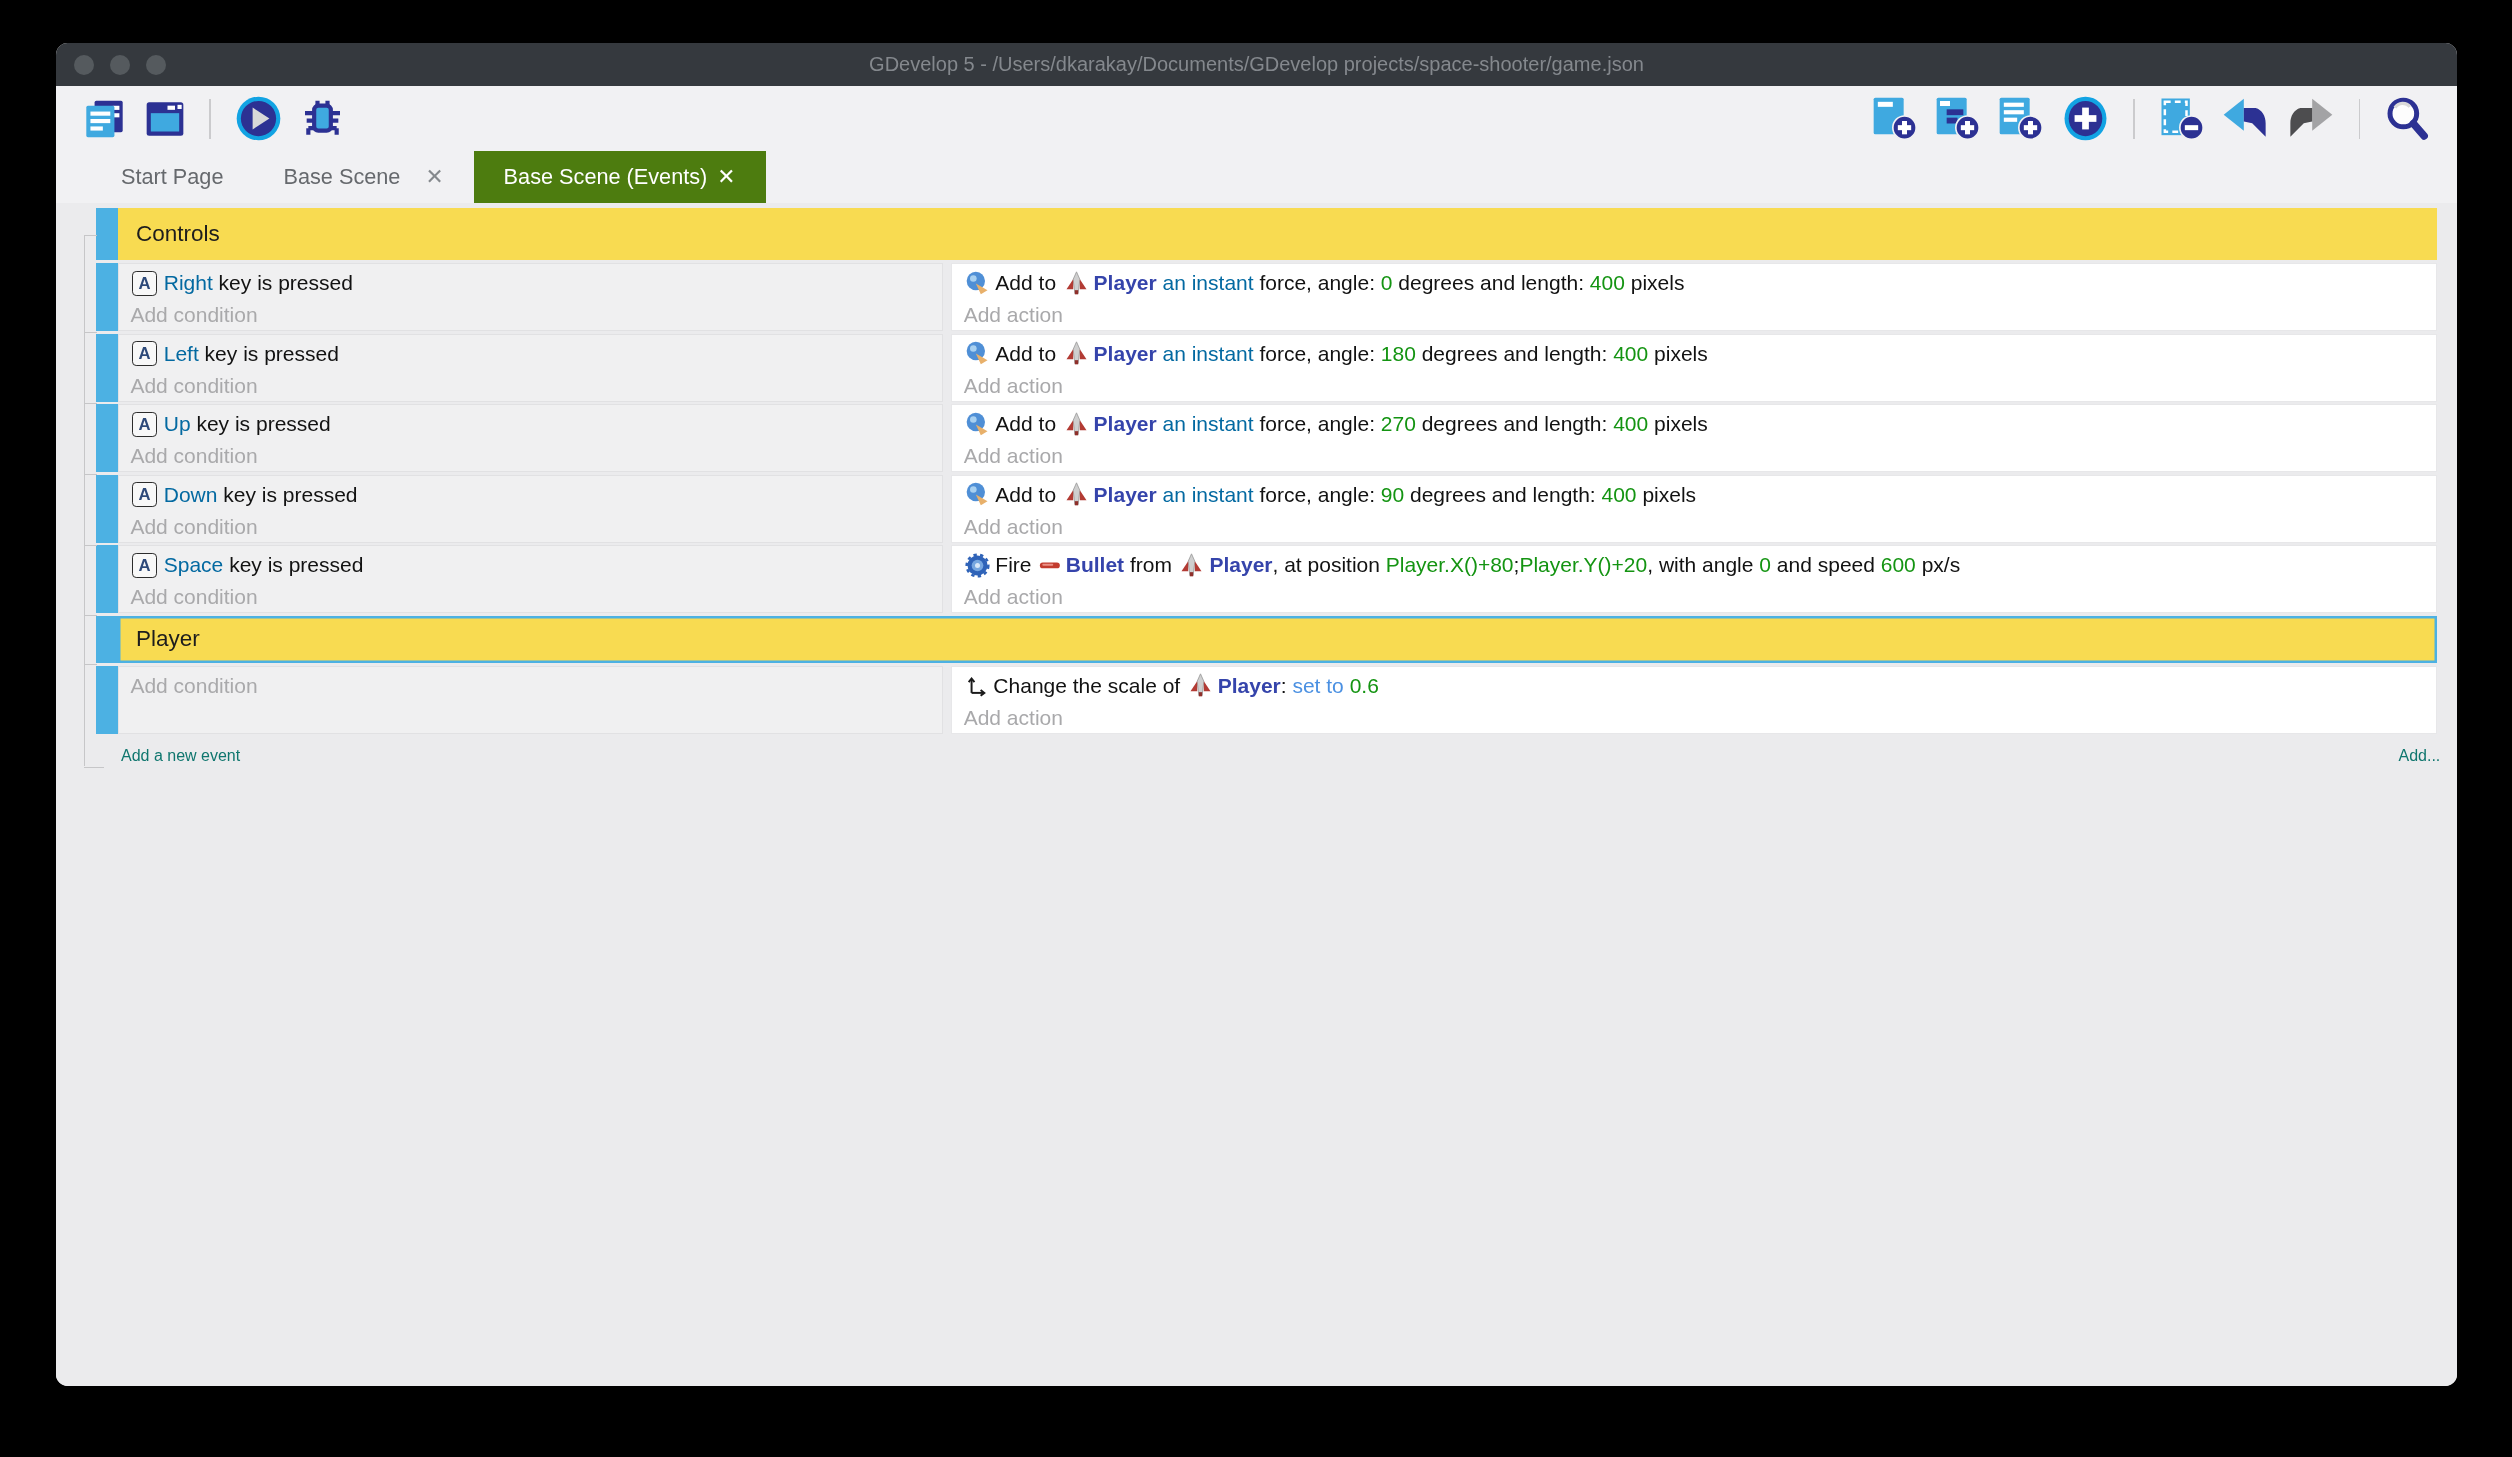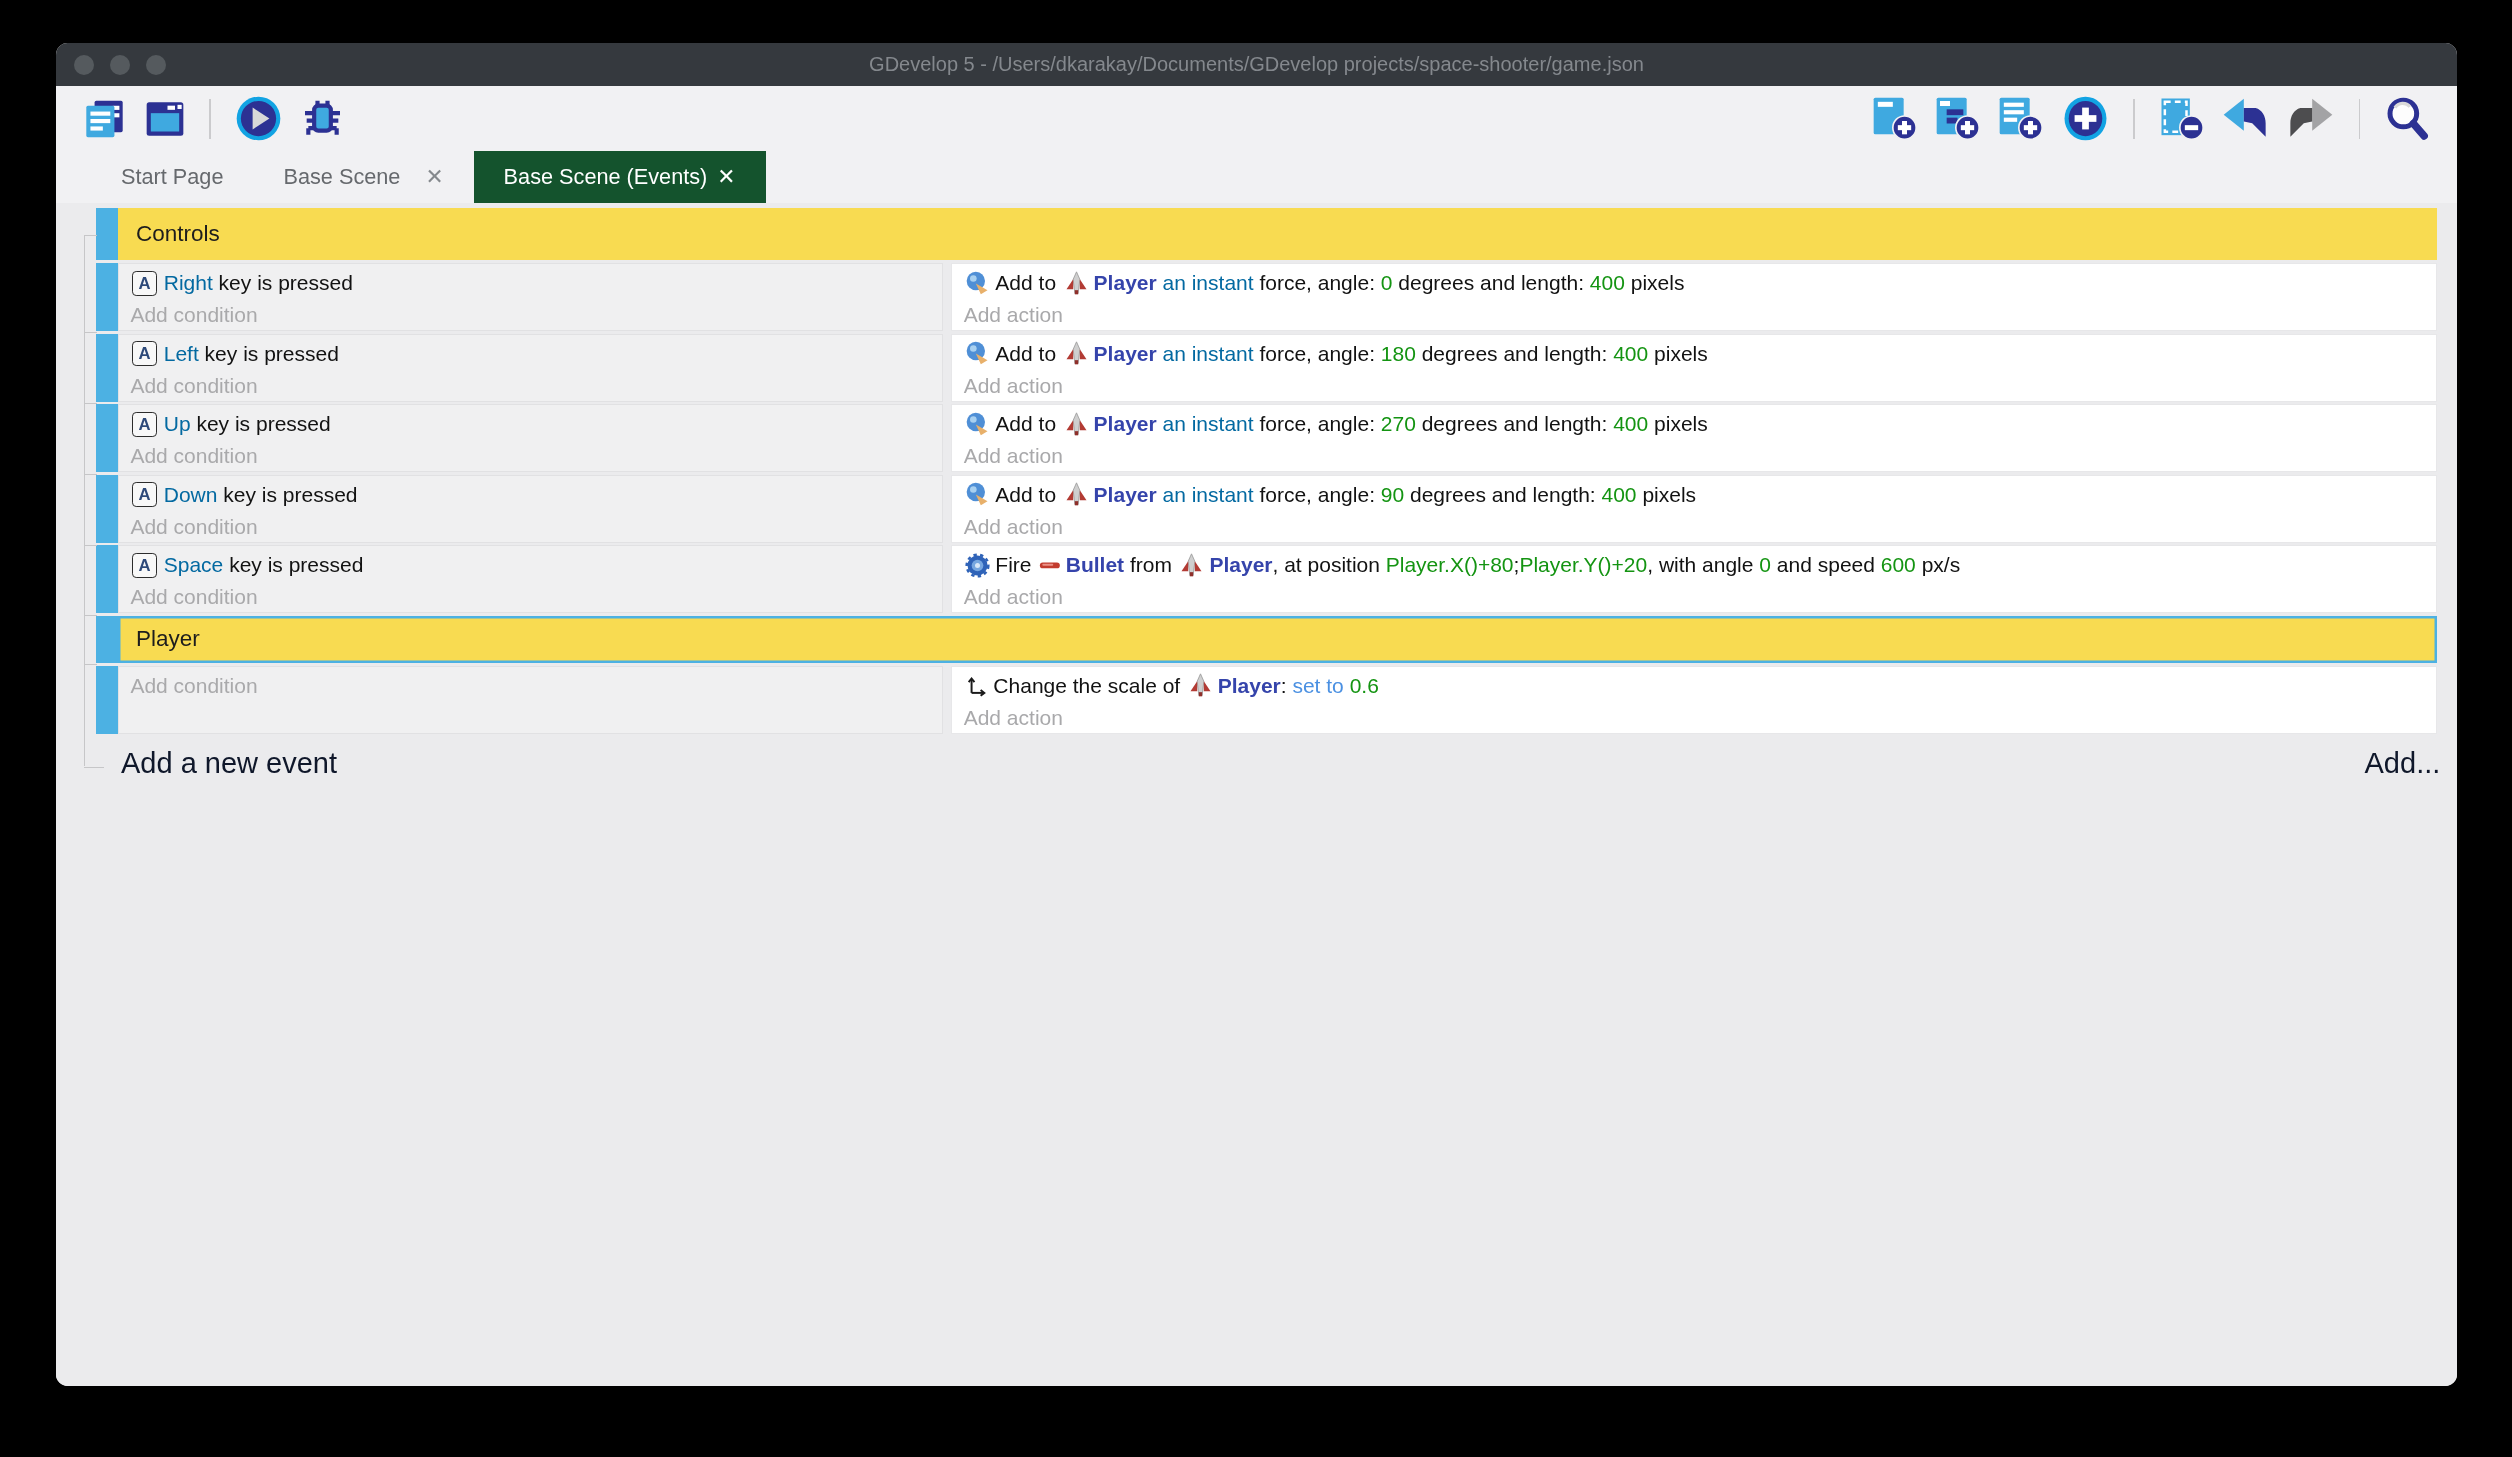--- a/index.html
+++ b/index.html
@@ -8,42 +8,42 @@
   .titlebar{height:43px;background:#35393e;display:flex;align-items:center;justify-content:center;position:relative;flex:0 0 auto;text-align:right;}
   .traffic{position:absolute;left:18.3px;top:11.7px;display:flex;gap:16px;}
   .light{width:20px;height:20px;border-radius:50%;background:#555a5e;}
   .title-text{color:#84888d;font-size:20px;}
   .toolbar{height:65px;background:#f1f1f3;display:flex;align-items:center;padding:0 18.3px;flex:0 0 auto;}
   .tb-btn{border:none;background:transparent;padding:0;margin:0 9.2px;display:flex;align-items:center;cursor:pointer;}
   .tb-sep{width:1.7px;height:40px;background:#cbcbcd;margin:0 15px;}
   .spacer{flex:1;}
   .tabbar{height:52px;background:#f1f1f3;display:flex;align-items:flex-end;padding-left:35px;flex:0 0 auto;}
   .tab{height:52px;display:flex;align-items:center;padding:0 30px;font-size:21.7px;color:#66696d;gap:25px;cursor:pointer;justify-content:flex-end;}
-  .tab.active{background:#14532d;color:#fff;gap:10px;}
+  .tab.active{background:#4d7c0f;color:#fff;gap:10px;}
   .tab .close{font-size:21.7px;color:#85898d;}
   .tab.active .close{color:#fff;}
   .events{flex:1;position:relative;background:#ebebed;}
   .vline{position:absolute;left:28px;top:32px;width:0;height:531px;border-left:1.7px solid #c6c6c8;}
   .stub{position:absolute;left:28px;width:12.5px;height:0;border-top:1.7px solid #c6c6c8;}
   .group-row{display:flex;margin:0 20px 3.3px 40px;}
   .handle{width:21.7px;background:#4cb1e3;flex:0 0 auto;}
   .group-bar{flex:1;background:#f8db51;display:flex;align-items:center;padding-left:18.3px;font-size:22.5px;color:#1d1d1d;cursor:pointer;}
   .group-bar.selected{box-shadow:inset 0 0 0 2.5px #4cb1e3;}
   .event-row{display:flex;margin:0 20px 2.5px 40px;height:68px;}
   .cond-cell{width:825px;background:#f0f0f1;border:0.8px solid #e1e1e3;margin-right:8.3px;padding-left:11.7px;box-sizing:border-box;flex:0 0 auto;cursor:pointer;}
   .action-cell{flex:1;background:#ffffff;border:0.8px solid #e7e7e9;padding-left:11.7px;box-sizing:border-box;cursor:pointer;}
   .line1{height:37px;line-height:38px;font-size:21px;color:#121212;white-space:nowrap;overflow:hidden;}
   .line2{height:30px;line-height:28px;font-size:21px;color:#a9a9ab;white-space:nowrap;}
   .param{color:#0369a1;}
   .obj{color:#3544ab;font-weight:bold;}
   .val{color:#149412;}
   .setto{color:#4a90e2;}
   .kbd-icon{display:inline-block;width:23px;height:23px;line-height:23px;text-align:center;border:1.7px solid #2c2c2c;border-radius:4.2px;background:#f8f8f8;color:#2e4a7a;font-weight:bold;font-size:16.7px;vertical-align:middle;margin:-3.3px 6.7px 0 1.7px;}
   .inl{display:inline-block;vertical-align:middle;margin:-3.3px 5px 0 1.7px;}
-  .addline{position:absolute;left:0;right:0;top:541px;height:37px;font-size:29px;color:#0f172a;padding-left:8px;}
+  .addline{position:absolute;left:0;right:0;top:541px;height:37px;font-size:16px;color:#0f766e;padding-left:8px;}
   .add-new{position:absolute;left:65px;top:3.3px;cursor:pointer;}
   .add-more{position:absolute;right:16.7px;top:3.3px;cursor:pointer;}
 </style>
 </head>
 <body>
 
 <div class="window">
 
   <div class="titlebar">
     <div class="traffic">

